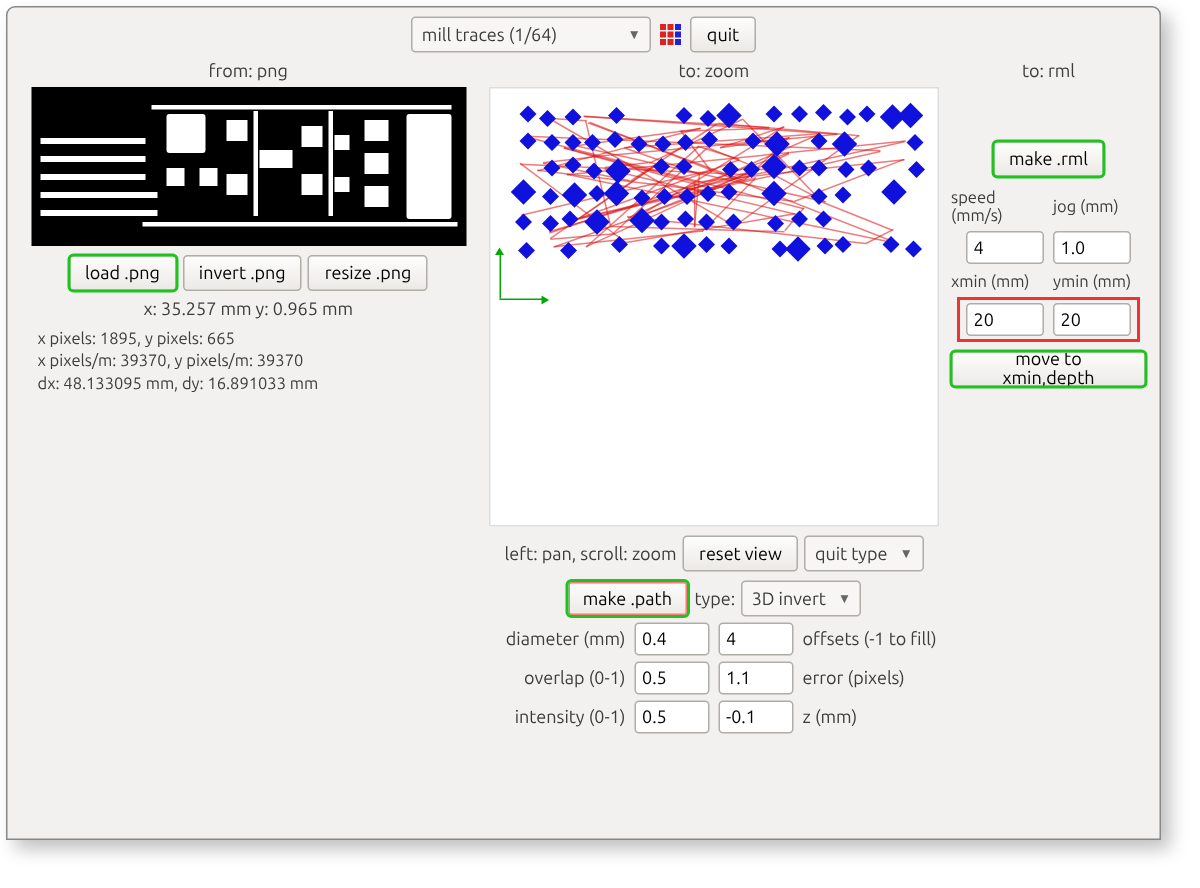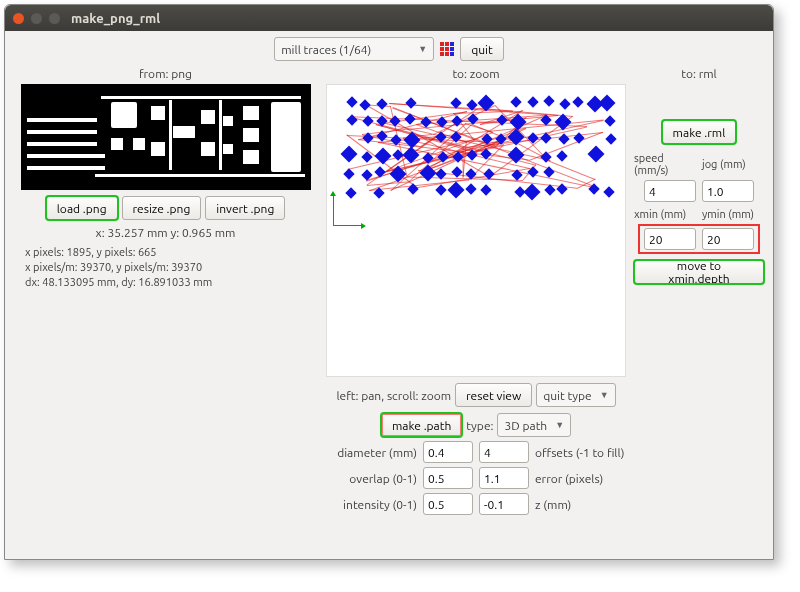--- a/index.html
+++ b/index.html
@@ -48,26 +48,20 @@
 input.txt { height: 22px; width: 50px; border: 1px solid #b0aca6; border-radius: 3px; background: #fff; padding: 0 4px; font-size: 12px; }
 .right .row { display: flex; gap: 6px; margin-top: 4px; align-items: center; }
 .right .lbl { font-size: 11px; width: 62px; }
 .right input.txt { width: 52px; }
 .box-red { border: 2px solid #e33; padding: 2px 4px; display: flex; gap: 6px; margin-top: 4px; }
 </style>
 </head>
 <body>
 
 <div class="window">
-  <div class="titlebar">
-    <span class="tb-btn tb-close"></span>
-    <span class="tb-btn tb-min"></span>
-    <span class="tb-btn tb-max"></span>
-    <span class="title">make_png_rml</span>
-  </div>
 
   <div class="content">
     <div class="topbar">
       <div class="combo" style="width:160px;justify-content:space-between;">
         <span>mill traces (1/64)</span>
         <span class="arrow">▼</span>
       </div>
       <div class="grid-icon">
         <span></span>
           <span></span>
@@ -106,22 +100,22 @@
           <div class="trace" style="left:222px;top:44px;width:16px;height:14px"></div>
           <div class="trace" style="left:222px;top:66px;width:16px;height:14px"></div>
           <div class="trace" style="left:250px;top:18px;width:30px;height:70px;border-radius:2px"></div>
           <div class="trace" style="left:80px;top:12px;width:200px;height:3px"></div>
           <div class="trace" style="left:74px;top:90px;width:210px;height:3px"></div>
           <div class="trace" style="left:148px;top:16px;width:3px;height:70px"></div>
           <div class="trace" style="left:198px;top:16px;width:3px;height:70px"></div>
         </div>
         <div class="btn-row">
           <button class="btn hl-green">load .png</button>
+          <button class="btn">invert .png</button>
           <button class="btn">resize .png</button>
-          <button class="btn">invert .png</button>
         </div>
         <div style="margin-top:6px;font-size:12px">x: 35.257 mm  y: 0.965 mm</div>
         <div class="info">
           <div style="padding-left:10px">x pixels: 1895, y pixels: 665</div>
           <div style="padding-left:10px">x pixels/m: 39370, y pixels/m: 39370</div>
           <div style="padding-left:10px">dx: 48.133095 mm, dy: 16.891033 mm</div>
         </div>
       </div>
 
       <div class="col mid">
@@ -291,21 +285,21 @@
           <button class="btn">reset view</button>
           <div class="combo">
             <span>quit type</span>
             <span class="arrow">▼</span>
           </div>
         </div>
         <div class="mid-ctrl">
           <button class="btn hl-green hl-red" style="outline:2px solid #1ec31e; box-shadow: inset 0 0 0 1px #f77">make .path</button>
           <span>type:</span>
           <div class="combo">
-            <span>3D path</span>
+            <span>3D invert</span>
             <span class="arrow">▼</span>
           </div>
         </div>
         <div class="pair-row">
           <span class="lab">diameter (mm)</span>
           <input class="txt" value="0.4" style="">
           <input class="txt" value="4" style="">
           <span style="width:92px">offsets (-1 to fill)</span>
         </div>
         <div class="pair-row">

